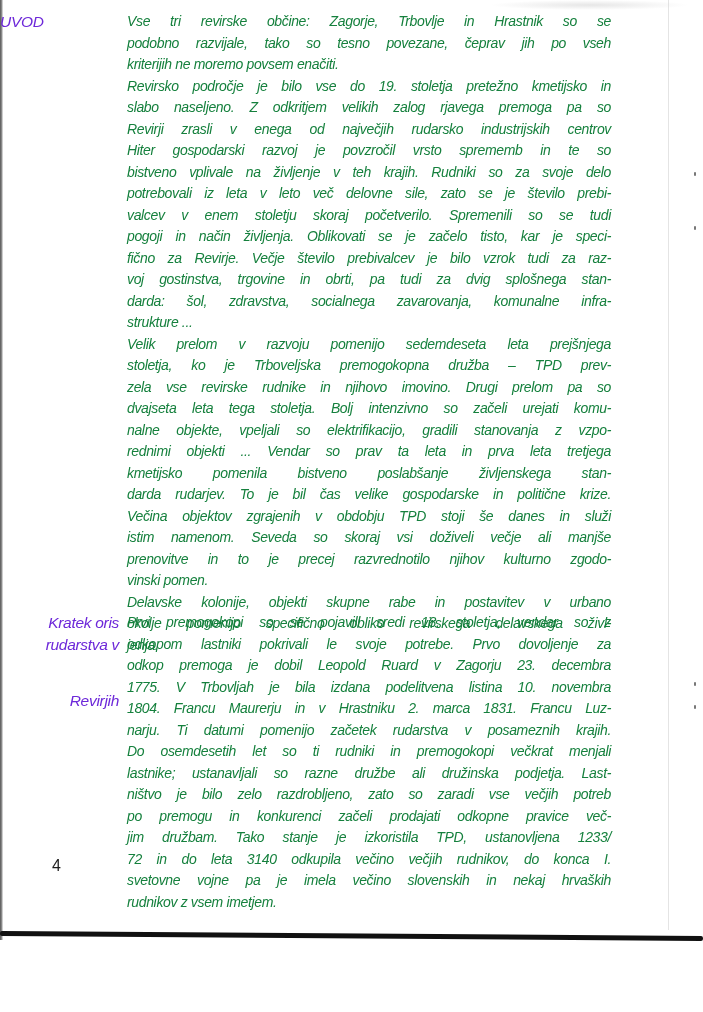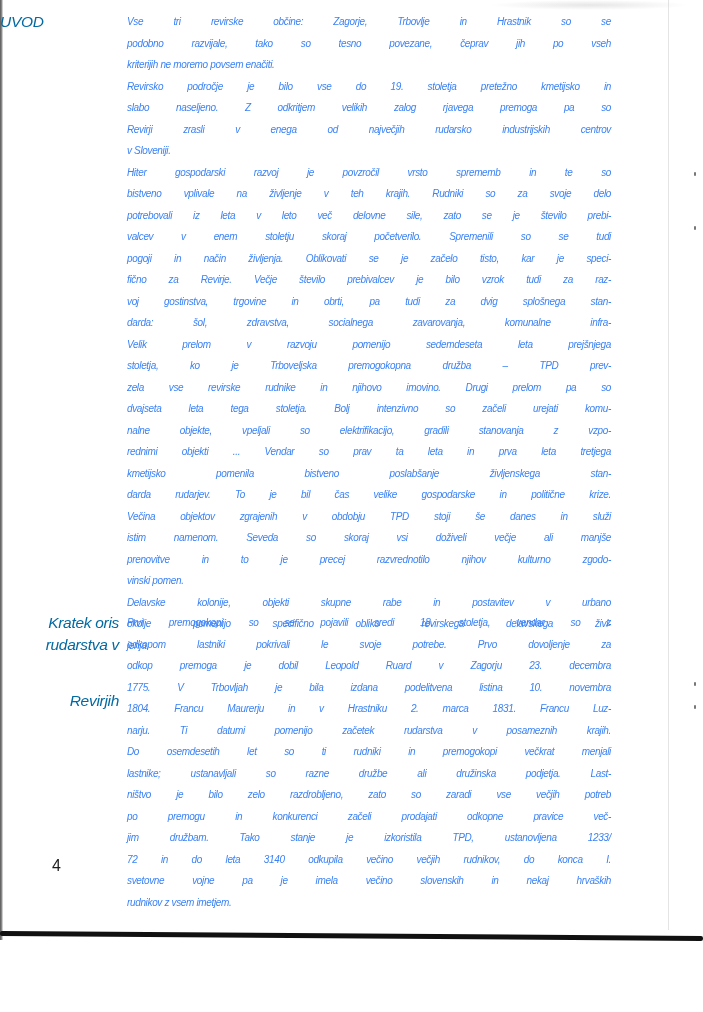--- a/index.html
+++ b/index.html
@@ -60,32 +60,32 @@
     width: 703px;
   }
   .section-label {
     position: absolute;
     width: 119px;
     left: 0;
     text-align: right;
     font-style: italic;
     font-size: 15.5px;
     line-height: 21.5px;
-    color: #0369a1;
+    color: #6d28d9;
     letter-spacing: -0.3px;
   }
   .section-body {
     position: absolute;
     left: 127px;
     width: 484px;
     font-style: italic;
-    font-size: 10px;
+    font-size: 14px;
     line-height: 21.5px;
     text-align: justify;
-    color: #3b82f6;
+    color: #15803d;
     letter-spacing: -0.35px;
   }
   .section-body p {
     margin: 0;
   }
   .line {
     display: block;
     text-align: justify;
     text-align-last: justify;
     white-space: nowrap;
@@ -133,31 +133,31 @@
     <div class="section-body">
       <p>
         <span class="line">Vse tri revirske občine: Zagorje, Trbovlje in Hrastnik so se</span>
         <span class="line">podobno razvijale, tako so tesno povezane, čeprav jih po vseh</span>
         <span class="line last">kriterijih ne moremo povsem enačiti.</span>
       </p>
       <p>
         <span class="line">Revirsko področje je bilo vse do 19. stoletja pretežno kmetijsko in</span>
         <span class="line">slabo naseljeno. Z odkritjem velikih zalog rjavega premoga pa so</span>
         <span class="line">Revirji zrasli v enega od največjih rudarsko industrijskih centrov</span>
-        <span class="line last">v Sloveniji.</span>
       </p>
       <p>
         <span class="line">Hiter gospodarski razvoj je povzročil vrsto sprememb in te so</span>
         <span class="line">bistveno vplivale na življenje v teh krajih. Rudniki so za svoje delo</span>
         <span class="line">potrebovali iz leta v leto več delovne sile, zato se je število prebi-</span>
         <span class="line">valcev v enem stoletju skoraj početverilo. Spremenili so se tudi</span>
         <span class="line">pogoji in način življenja. Oblikovati se je začelo tisto, kar je speci-</span>
         <span class="line">fično za Revirje. Večje število prebivalcev je bilo vzrok tudi za raz-</span>
         <span class="line">voj gostinstva, trgovine in obrti, pa tudi za dvig splošnega stan-</span>
         <span class="line">darda: šol, zdravstva, socialnega zavarovanja, komunalne infra-</span>
+        <span class="line last">strukture ...</span>
       </p>
       <p>
         <span class="line">Velik prelom v razvoju pomenijo sedemdeseta leta prejšnjega</span>
         <span class="line">stoletja, ko je Trboveljska premogokopna družba – TPD prev-</span>
         <span class="line">zela vse revirske rudnike in njihovo imovino. Drugi prelom pa so</span>
         <span class="line">dvajseta leta tega stoletja. Bolj intenzivno so začeli urejati komu-</span>
         <span class="line">nalne objekte, vpeljali so elektrifikacijo, gradili stanovanja z vzpo-</span>
         <span class="line">rednimi objekti ... Vendar so prav ta leta in prva leta tretjega</span>
         <span class="line">kmetijsko pomenila bistveno poslabšanje življenskega stan-</span>
         <span class="line">darda rudarjev. To je bil čas velike gospodarske in politične krize.</span>

